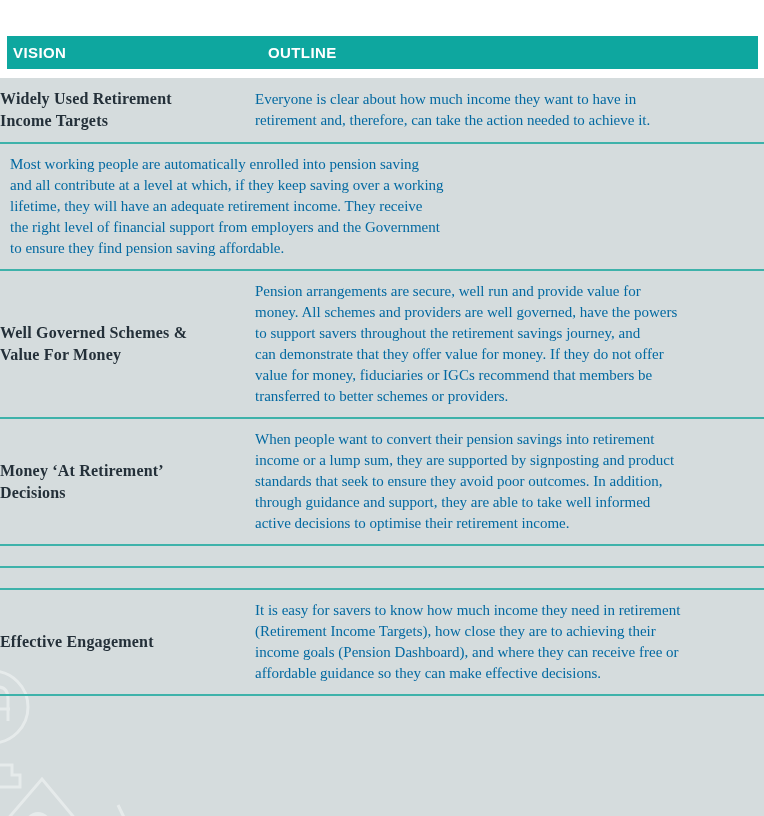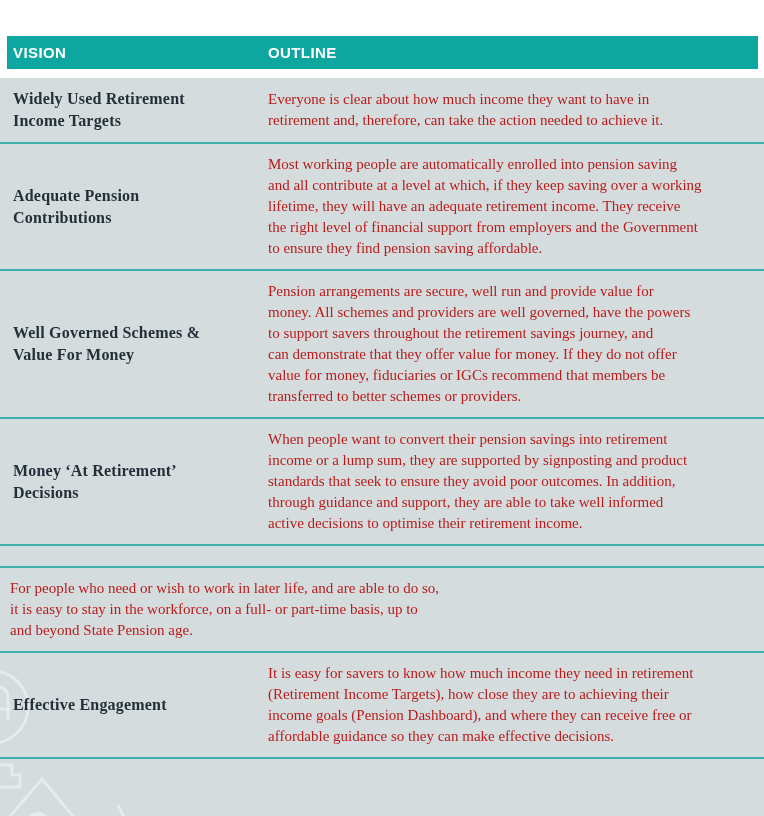--- a/index.html
+++ b/index.html
@@ -46,37 +46,36 @@
     position: relative;
     z-index: 1;
     display: flex;
     align-items: center;
     padding: 10px 0;
     border-bottom: 2px solid #3eb2aa;
   }
   .vision-cell {
     box-sizing: content-box;
     width: 245px;
-    padding-left: 13px;
     flex: 0 0 auto;
     font-weight: 700;
     font-size: 16px;
     line-height: 22px;
     color: #243039;
     white-space: pre-line;
     letter-spacing: 0.2px;
   }
   .outline-cell {
     box-sizing: content-box;
     width: 487px;
     padding-left: 10px;
     flex: 0 0 auto;
     font-size: 15px;
     line-height: 21px;
-    color: #b91c1c;
+    color: #0369a1;
     white-space: pre-line;
   }
   .watermark {
     position: absolute;
     left: 0;
     bottom: 0;
     z-index: 0;
     pointer-events: none;
   }
 </style>
@@ -107,22 +106,20 @@
     </svg>
 
     <div class="row">
       <div class="vision-cell">Widely Used Retirement
 Income Targets</div>
       <div class="outline-cell">Everyone is clear about how much income they want to have in
 retirement and, therefore, can take the action needed to achieve it.</div>
     </div>
 
     <div class="row">
-      <div class="vision-cell">Adequate Pension
-Contributions</div>
       <div class="outline-cell">Most working people are automatically enrolled into pension saving
 and all contribute at a level at which, if they keep saving over a working
 lifetime, they will have an adequate retirement income. They receive
 the right level of financial support from employers and the Government
 to ensure they find pension saving affordable.</div>
     </div>
 
     <div class="row">
       <div class="vision-cell">Well Governed Schemes &amp;
 Value For Money</div>
@@ -141,23 +138,20 @@
 income or a lump sum, they are supported by signposting and product
 standards that seek to ensure they avoid poor outcomes. In addition,
 through guidance and support, they are able to take well informed
 active decisions to optimise their retirement income.</div>
     </div>
 
     <div class="row">
     </div>
 
     <div class="row">
-      <div class="outline-cell">For people who need or wish to work in later life, and are able to do so,
-it is easy to stay in the workforce, on a full- or part-time basis, up to
-and beyond State Pension age.</div>
     </div>
 
     <div class="row">
       <div class="vision-cell">Effective Engagement</div>
       <div class="outline-cell">It is easy for savers to know how much income they need in retirement
 (Retirement Income Targets), how close they are to achieving their
 income goals (Pension Dashboard), and where they can receive free or
 affordable guidance so they can make effective decisions.</div>
     </div>
   </div>

